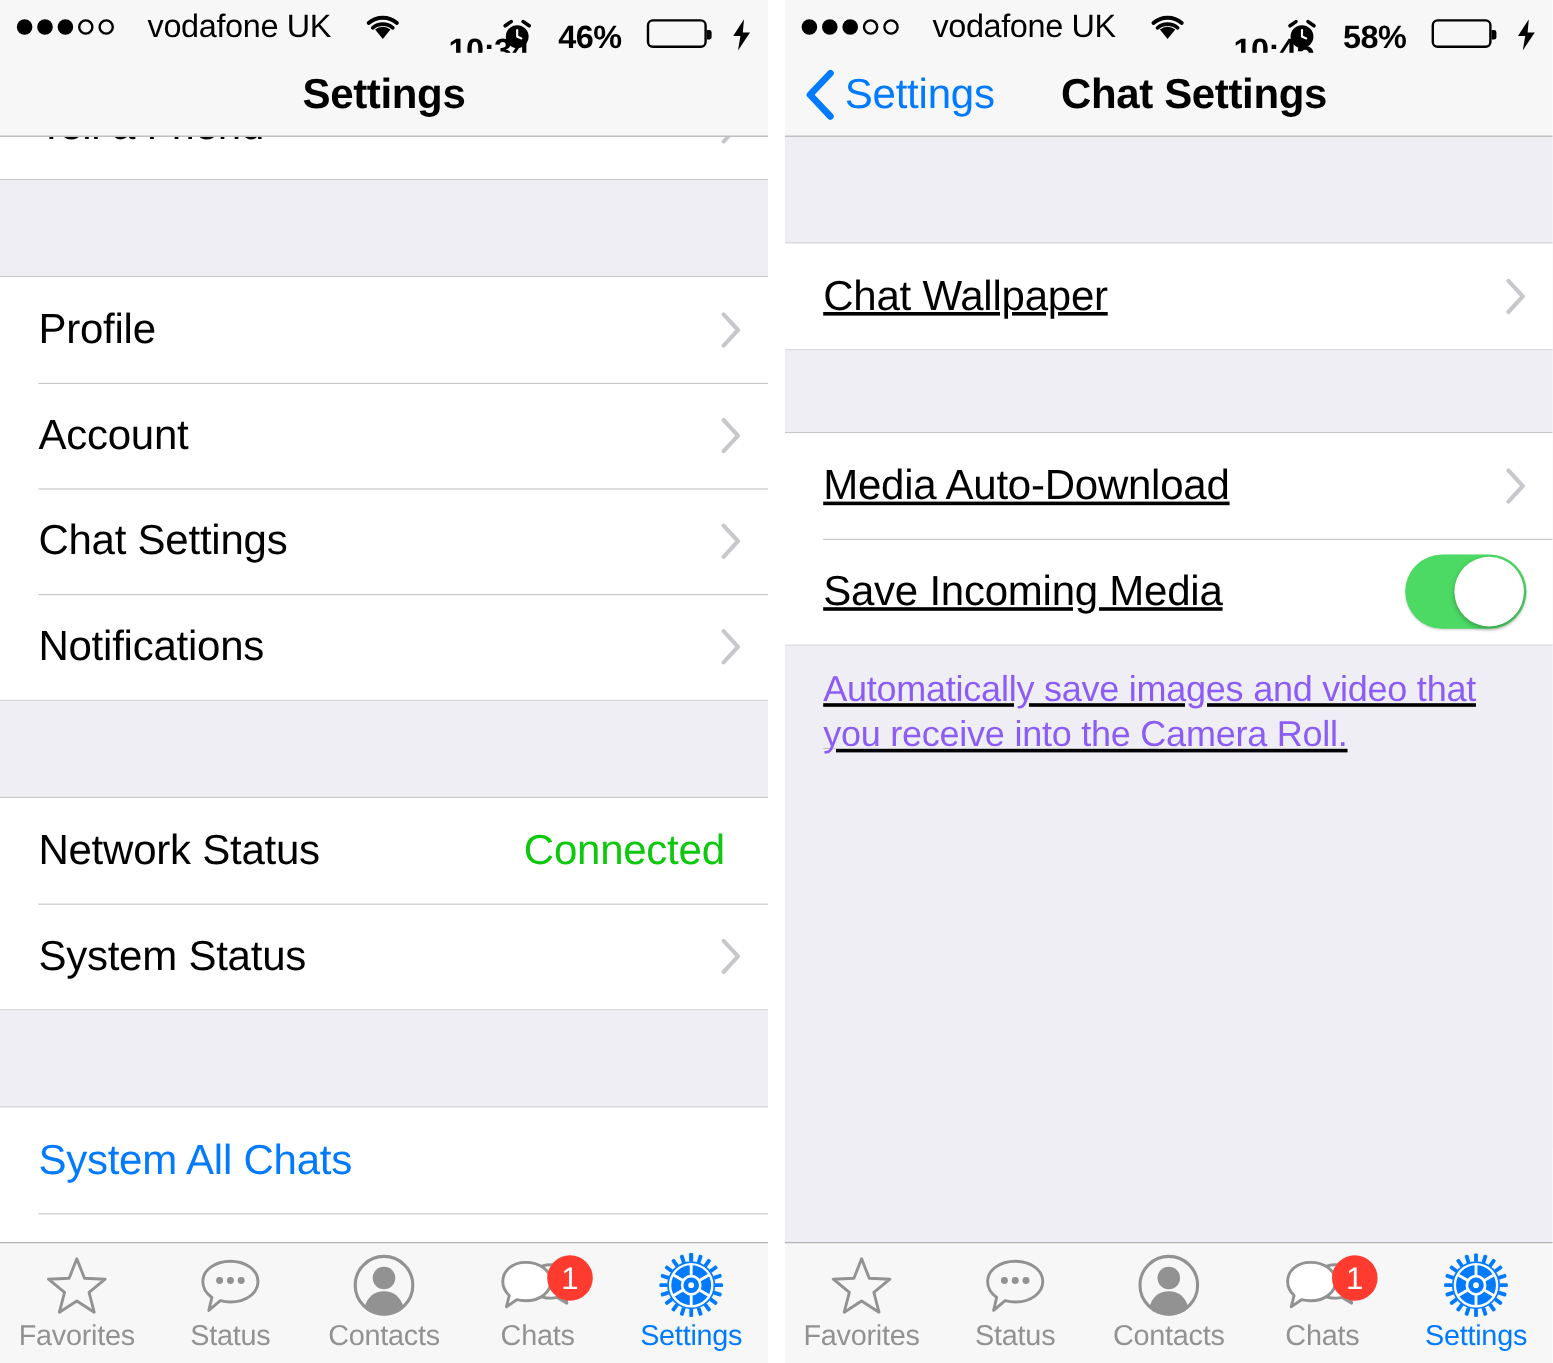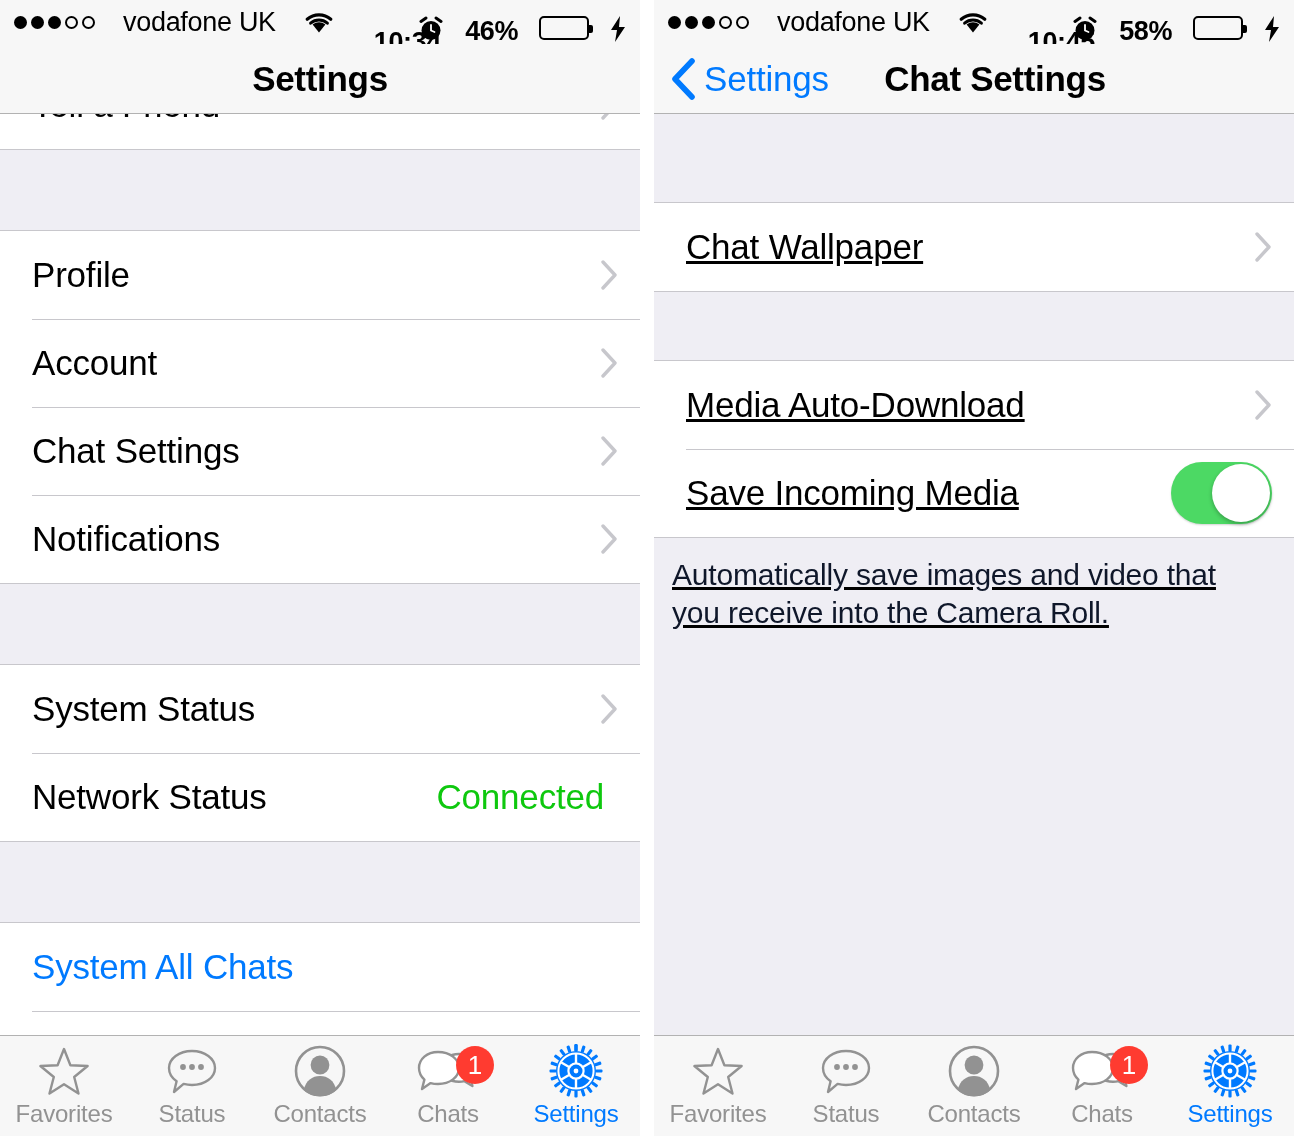--- a/index.html
+++ b/index.html
@@ -204,24 +204,24 @@
     margin-right: 14px;
   }
   .row-value.green { color: #0ec80e; }
   .chev {
     width: 17px;
     height: 30px;
     flex: none;
   }
   .footer-note {
     background: #efeef4;
-    padding: 18px 32px 24px 18px;
+    padding: 18px 32px 24px 32px;
     font-size: 30px;
     line-height: 1.28;
-    color: #0f172a;
+    color: #8b5cf6;
     letter-spacing: -0.2px;
     box-sizing: border-box;
   }
 
   
   .toggle {
     width: 101px;
     height: 62px;
     border-radius: 31px;
     background: #4cd964;
@@ -377,28 +377,28 @@
             <svg class="chev" viewBox="0 0 17 30">
               <path d="M2 2 L14 15 L2 28" stroke="#c7c7cc" stroke-width="3.4" fill="none" stroke-linecap="round" stroke-linejoin="round"></path>
             </svg>
           </div>
         </div>
 
         <div class="spacer" style="height:80px"></div>
 
         <div class="group">
           <div class="row">
-            <span class="row-label">System Status</span>
-            <svg class="chev" viewBox="0 0 17 30">
-              <path d="M2 2 L14 15 L2 28" stroke="#c7c7cc" stroke-width="3.4" fill="none" stroke-linecap="round" stroke-linejoin="round"></path>
-            </svg>
-          </div>
-          <div class="row">
             <span class="row-label">Network Status</span>
             <span class="row-value green">Connected</span>
+          </div>
+          <div class="row">
+            <span class="row-label">System Status</span>
+            <svg class="chev" viewBox="0 0 17 30">
+              <path d="M2 2 L14 15 L2 28" stroke="#c7c7cc" stroke-width="3.4" fill="none" stroke-linecap="round" stroke-linejoin="round"></path>
+            </svg>
           </div>
         </div>
 
         <div class="spacer" style="height:80px"></div>
 
         <div class="group">
           <div class="row">
             <span class="row-label blue">System All Chats</span>
           </div>
           <div class="row">

